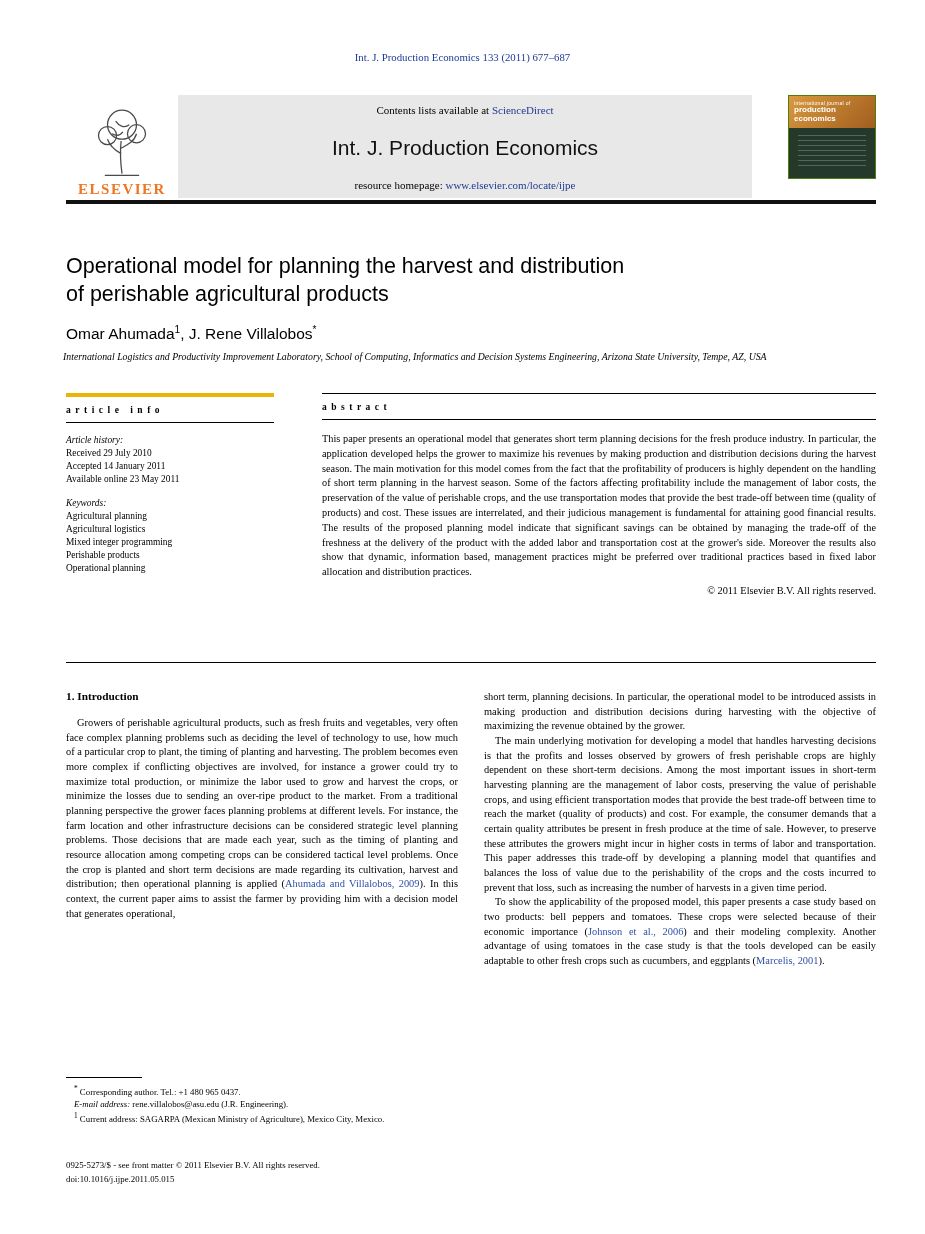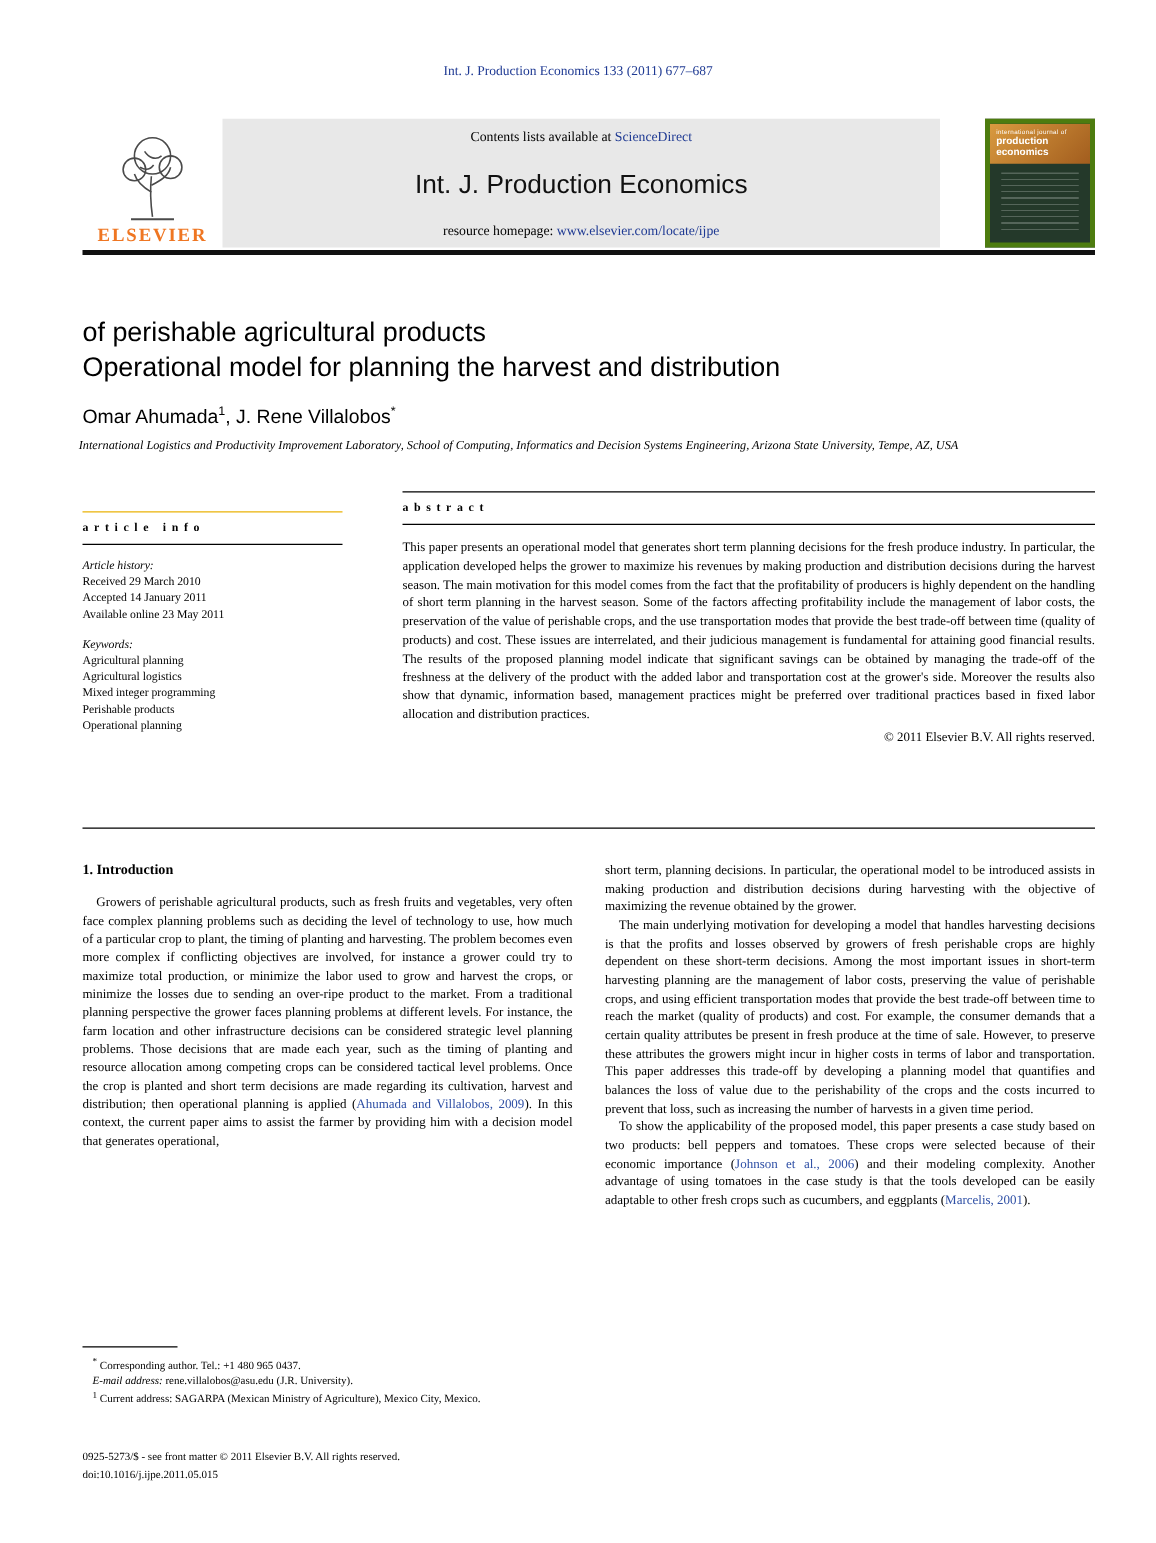--- a/index.html
+++ b/index.html
@@ -29,22 +29,22 @@
     display:flex; flex-direction:column; justify-content:space-between;
     text-align:center; padding:9px 10px 7px;
   }
   .contents-line { font-size:11px; }
   .sciencedirect-link { color:var(--link-navy); }
   .journal-title { font-family:"Liberation Sans", sans-serif; font-size:21px; color:#111; }
   .homepage-line { font-size:11px; }
   .homepage-url { color:var(--link-navy); }
 
   .cover {
-    width:88px; height:103px; flex-shrink:0; background:var(--cover-green);
-    border:4px solid #4d7c0f; display:flex; flex-direction:column; overflow:hidden;
+    width:88px; height:84px; flex-shrink:0; background:var(--cover-green);
+    border:1px solid #4d7c0f; display:flex; flex-direction:column; overflow:hidden;
   }
   .cover-top {
     background:linear-gradient(135deg, var(--cover-orange1), var(--cover-orange2));
     padding:4px 5px 5px; text-align:left;
   }
   .cover-small { font-family:"Liberation Sans", sans-serif; font-size:5px; color:#fff; letter-spacing:.3px; }
   .cover-title { font-family:"Liberation Sans", sans-serif; font-size:8px; line-height:8.5px; color:#fff; font-weight:bold; }
   .cover-body {
     flex:1; margin:7px 9px 9px;
     background:repeating-linear-gradient(to bottom, rgba(255,255,255,.5) 0 1px, transparent 1px 5px);
@@ -63,21 +63,21 @@
     font-family:"Liberation Sans", sans-serif; font-size:15.5px; color:#000;
   }
   .author-sup { font-size:10px; }
   .affiliation {
     position:absolute; top:351px; left:63px; width:810px;
     font-style:italic; font-size:9.8px; color:#000;
   }
 
   
   .info-abstract { position:absolute; top:393px; left:66px; width:810px; display:flex; }
-  .info-col { width:208px; margin-right:48px; border-top:1px solid #eab308;margin-top:16px; }
+  .info-col { width:208px; margin-right:48px; border-top:4px solid #eab308; }
   .abstract-col { flex:1; border-top:1px solid #000; }
   .col-heading {
     font-size:9.5px; font-weight:bold; letter-spacing:4.5px;
     padding:8px 0 7px; border-bottom:1px solid #000;
   }
   .history-label, .keywords-label { font-style:italic; font-size:9.4px; line-height:13px; margin-top:11px; }
   .info-line { font-size:9.4px; line-height:13px; }
   .abstract-text { margin-top:12px; font-size:10.3px; line-height:14.8px; text-align:justify; }
   .abstract-copyright { text-align:right; font-size:10.3px; margin-top:5px; }
   .block-bottom-rule { position:absolute; top:662px; left:66px; width:810px; border-top:1px solid #000; }
@@ -134,34 +134,34 @@
         <div class="cover-small">international journal of</div>
         <div class="cover-title">production economics</div>
       </div>
       <div class="cover-body"></div>
     </div>
   </div>
 
   <div class="header-rule"></div>
 
   <div class="article-title">
+      <div class="title-line">Operational model for planning the harvest and distribution</div>
       <div class="title-line">of perishable agricultural products</div>
-      <div class="title-line">Operational model for planning the harvest and distribution</div>
     </div>
 
   <div class="authors"><span><span>Omar Ahumada</span><sup class="author-sup">1</sup></span><span>, </span><span><span>J. Rene Villalobos</span><sup class="author-sup">*</sup></span></div>
 
   <div class="affiliation">International Logistics and Productivity Improvement Laboratory, School of Computing, Informatics and Decision Systems Engineering, Arizona State University, Tempe, AZ, USA</div>
 
   <div class="info-abstract">
     <div class="info-col">
       <div class="col-heading">article info</div>
       <div class="history-label">Article history:</div>
       <div>
-          <div class="info-line">Received 29 March 2010</div>
+          <div class="info-line">Received 29 July 2010</div>
           <div class="info-line">Accepted 14 January 2011</div>
           <div class="info-line">Available online 23 May 2011</div>
         </div>
       <div class="keywords-label">Keywords:</div>
       <div>
           <div class="info-line">Agricultural planning</div>
           <div class="info-line">Agricultural logistics</div>
           <div class="info-line">Mixed integer programming</div>
           <div class="info-line">Perishable products</div>
           <div class="info-line">Operational planning</div>
@@ -182,21 +182,21 @@
     </div>
   <div class="body-right">
       <p class="body-para"><span>short term, planning decisions. In particular, the operational model to be introduced assists in making production and distribution decisions during harvesting with the objective of maximizing the revenue obtained by the grower.</span></p>
       <p class="body-para indent"><span>The main underlying motivation for developing a model that handles harvesting decisions is that the profits and losses observed by growers of fresh perishable crops are highly dependent on these short-term decisions. Among the most important issues in short-term harvesting planning are the management of labor costs, preserving the value of perishable crops, and using efficient transportation modes that provide the best trade-off between time to reach the market (quality of products) and cost. For example, the consumer demands that a certain quality attributes be present in fresh produce at the time of sale. However, to preserve these attributes the growers might incur in higher costs in terms of labor and transportation. This paper addresses this trade-off by developing a planning model that quantifies and balances the loss of value due to the perishability of the crops and the costs incurred to prevent that loss, such as increasing the number of harvests in a given time period.</span></p>
       <p class="body-para indent"><span>To show the applicability of the proposed model, this paper presents a case study based on two products: bell peppers and tomatoes. These crops were selected because of their economic importance (</span><span class="ref-link">Johnson et al., 2006</span><span>) and their modeling complexity. Another advantage of using tomatoes in the case study is that the tools developed can be easily adaptable to other fresh crops such as cucumbers, and eggplants (</span><span class="ref-link">Marcelis, 2001</span><span>).</span></p>
     </div>
 
   <div class="footnote-block">
     <div class="footnote-rule"></div>
     <p class="footnote"><sup>*</sup><span> Corresponding author. Tel.: +1 480 965 0437.</span></p>
-    <p class="footnote"><span class="italic">E-mail address: </span><span>rene.villalobos@asu.edu</span><span> (J.R. University).</span></p>
+    <p class="footnote"><span class="italic">E-mail address: </span><span>rene.villalobos@asu.edu</span><span> (J.R. Engineering).</span></p>
     <p class="footnote"><sup>1</sup><span> Current address: SAGARPA (Mexican Ministry of Agriculture), Mexico City, Mexico.</span></p>
   </div>
 
   <div class="pub-info">
     <div>0925-5273/$ - see front matter © 2011 Elsevier B.V. All rights reserved.</div>
     <div>doi:10.1016/j.ijpe.2011.05.015</div>
   </div>
 
 </div>
 

